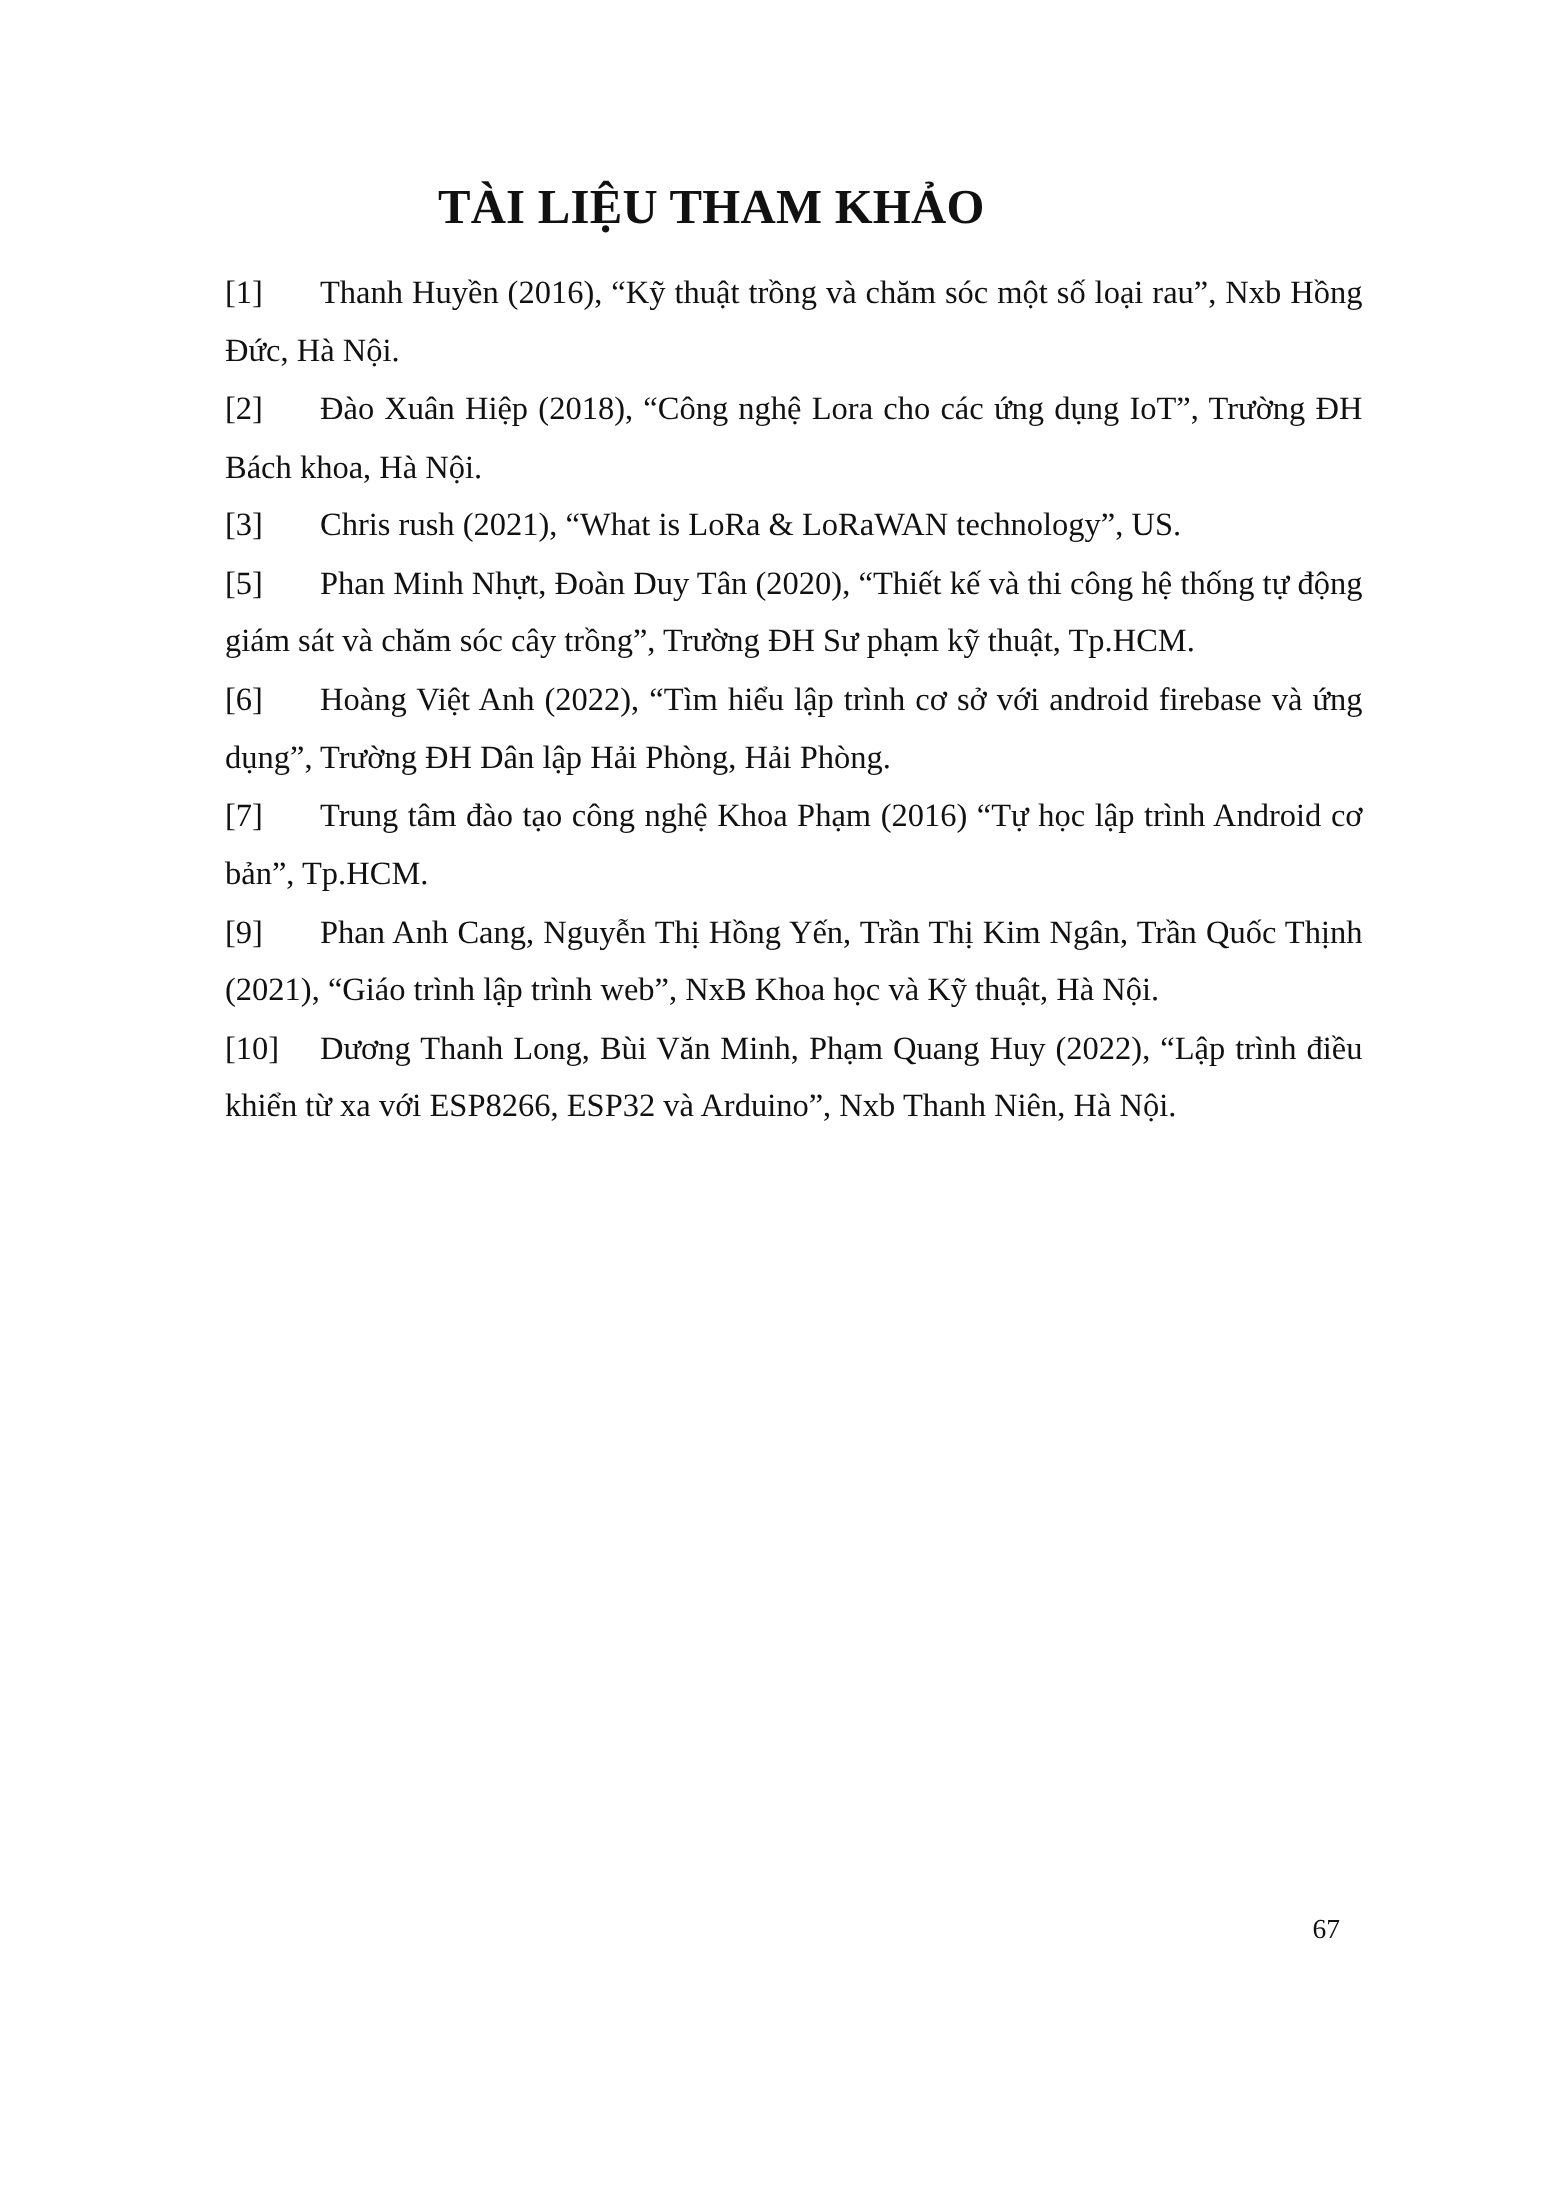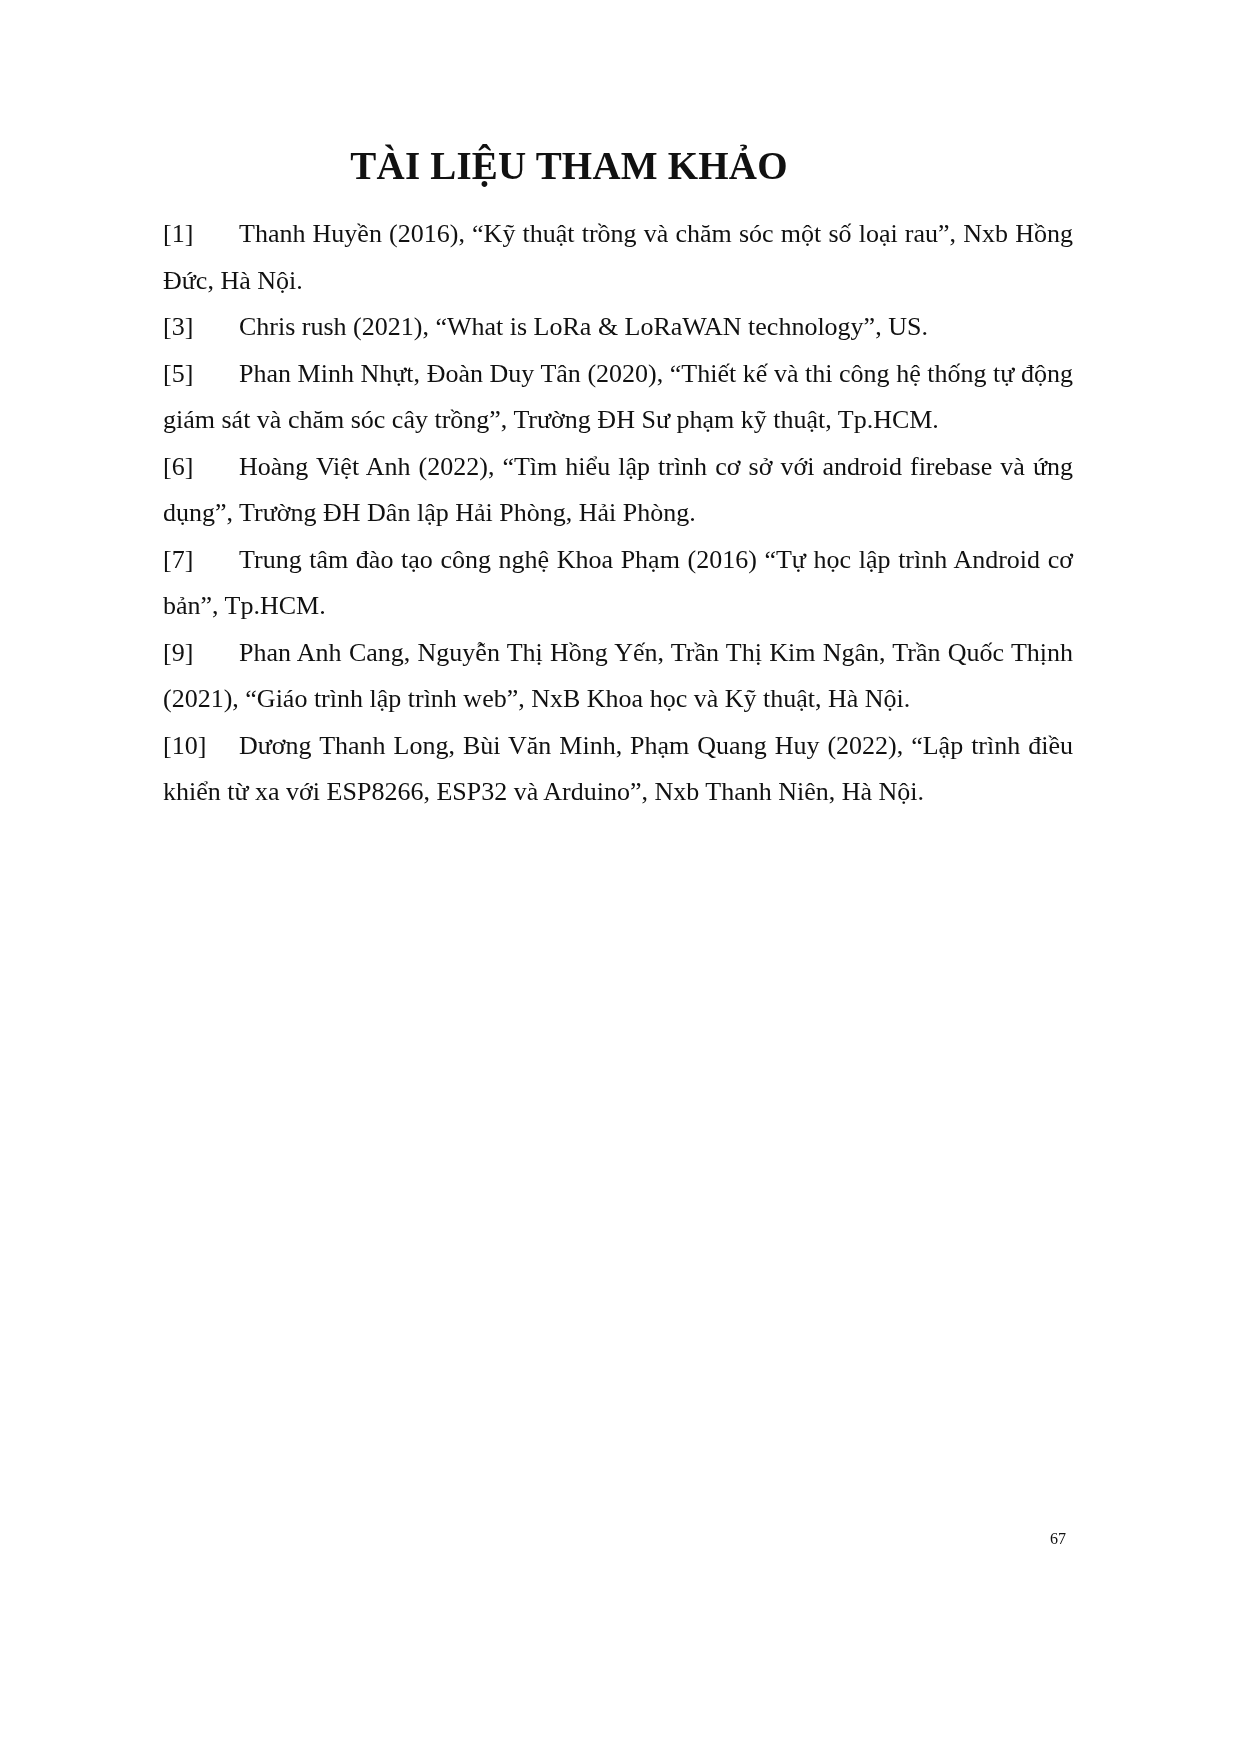--- a/index.html
+++ b/index.html
@@ -1,31 +1,32 @@
 <!DOCTYPE html>
 <html><head>
 <meta charset="utf-8">
 <style>
   html, body { margin: 0; padding: 0; background: #ffffff; }
   body { width: 1240px; height: 1754px; position: relative; overflow: hidden;
          font-family: "Liberation Serif", "DejaVu Serif", serif; color: #111; }
   .page-title { position: absolute; top: 143px; left: 0; width: 1138px; text-align: center;
                 font-weight: bold; font-size: 39px; line-height: 46px; letter-spacing: 0.2px; margin: 0; }
-  .refs { position: absolute; top: 211px; left: 163px; width: 910px; margin: 0; padding: 0; list-style: none; }
+  .refs { position: absolute; top: 211px; left: 180px; width: 910px; margin: 0; padding: 0; list-style: none; }
   .ref { font-size: 26px; line-height: 46.5px; text-align: justify; margin: 0; padding: 0; }
   .ref-num { display: inline-block; width: 76px; }
-  .page-number { position: absolute; top: 1530px; left: 1050px; font-size: 16px; }
+  .page-number { position: absolute; top: 1530px; left: 1050px; font-size: 22px; }
 </style>
 </head>
 <body>
 
 <h1 class="page-title">TÀI LIỆU THAM KHẢO</h1>
 
 <ol class="refs">
   <li class="ref"><span class="ref-num">[1]</span><span>Thanh Huyền (2016), “Kỹ thuật trồng và chăm sóc một số loại rau”, Nxb Hồng Đức, Hà Nội.</span></li>
+  <li class="ref"><span class="ref-num">[2]</span><span>Đào Xuân Hiệp (2018), “Công nghệ Lora cho các ứng dụng IoT”, Trường ĐH Bách khoa, Hà Nội.</span></li>
   <li class="ref"><span class="ref-num">[3]</span><span>Chris rush (2021), “What is LoRa &amp; LoRaWAN technology”, US.</span></li>
   <li class="ref"><span class="ref-num">[5]</span><span>Phan Minh Nhựt, Đoàn Duy Tân (2020), “Thiết kế và thi công hệ thống tự động giám sát và chăm sóc cây trồng”, Trường ĐH Sư phạm kỹ thuật, Tp.HCM.</span></li>
   <li class="ref"><span class="ref-num">[6]</span><span>Hoàng Việt Anh (2022), “Tìm hiểu lập trình cơ sở với android firebase và ứng dụng”, Trường ĐH Dân lập Hải Phòng, Hải Phòng.</span></li>
   <li class="ref"><span class="ref-num">[7]</span><span>Trung tâm đào tạo công nghệ Khoa Phạm (2016) “Tự học lập trình Android cơ bản”, Tp.HCM.</span></li>
   <li class="ref"><span class="ref-num">[9]</span><span>Phan Anh Cang, Nguyễn Thị Hồng Yến, Trần Thị Kim Ngân, Trần Quốc Thịnh (2021), “Giáo trình lập trình web”, NxB Khoa học và Kỹ thuật, Hà Nội.</span></li>
   <li class="ref"><span class="ref-num">[10]</span><span>Dương Thanh Long, Bùi Văn Minh, Phạm Quang Huy (2022), “Lập trình điều khiển từ xa với ESP8266, ESP32 và Arduino”, Nxb Thanh Niên, Hà Nội.</span></li>
 </ol>
 
 <div class="page-number">67</div>
 

